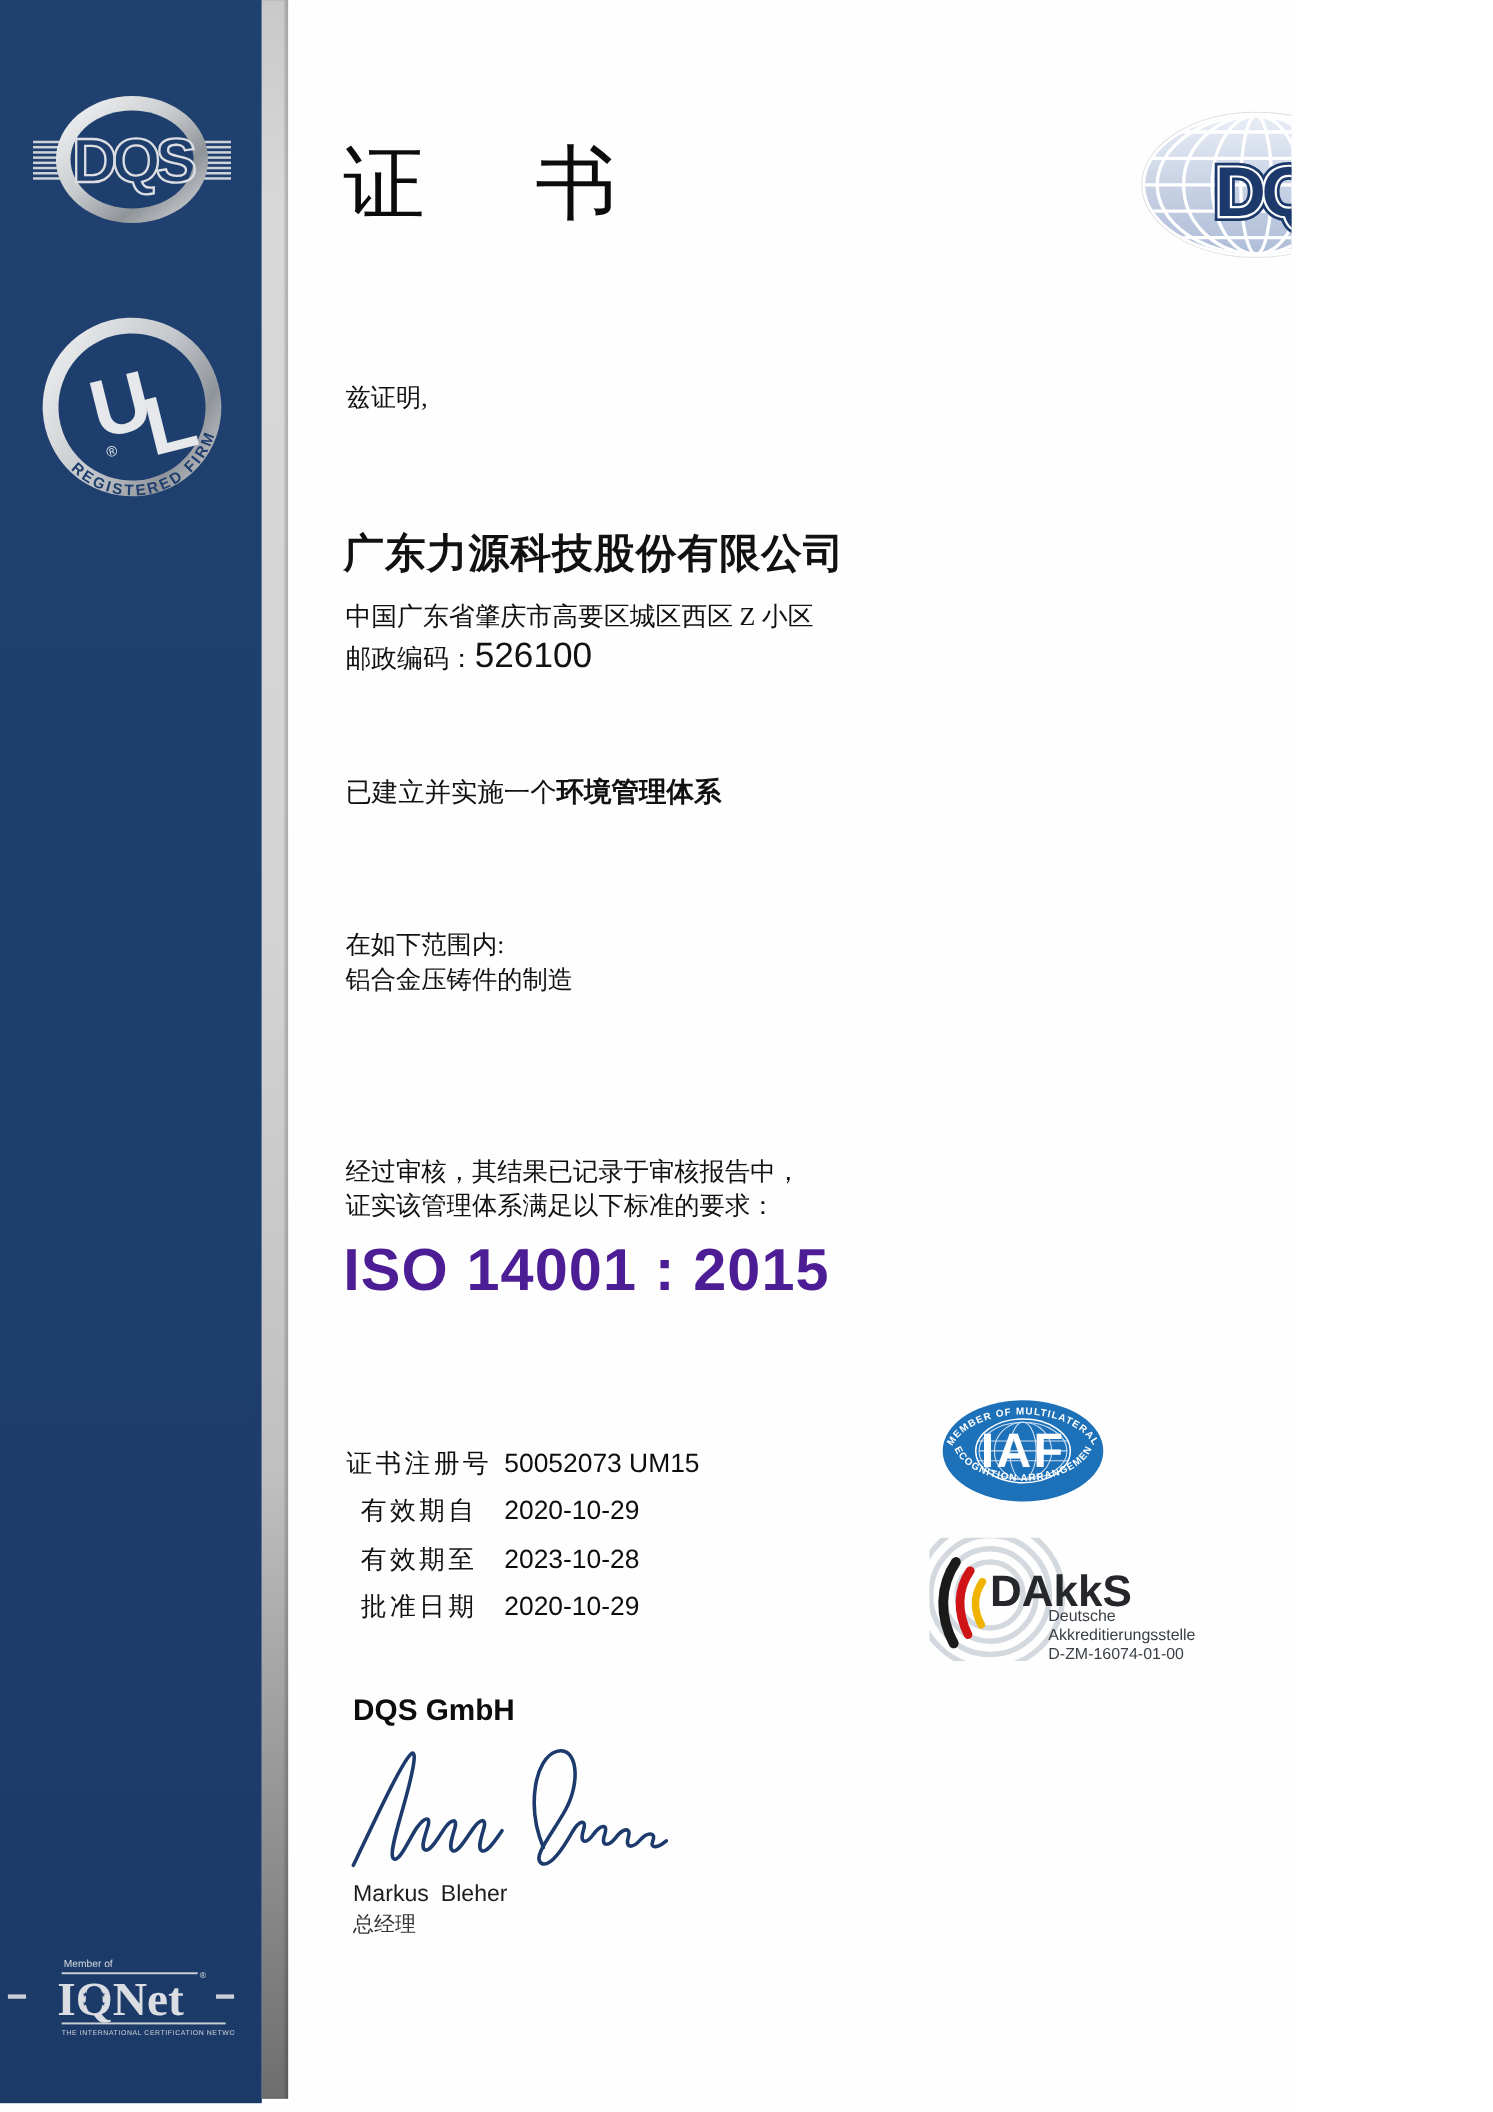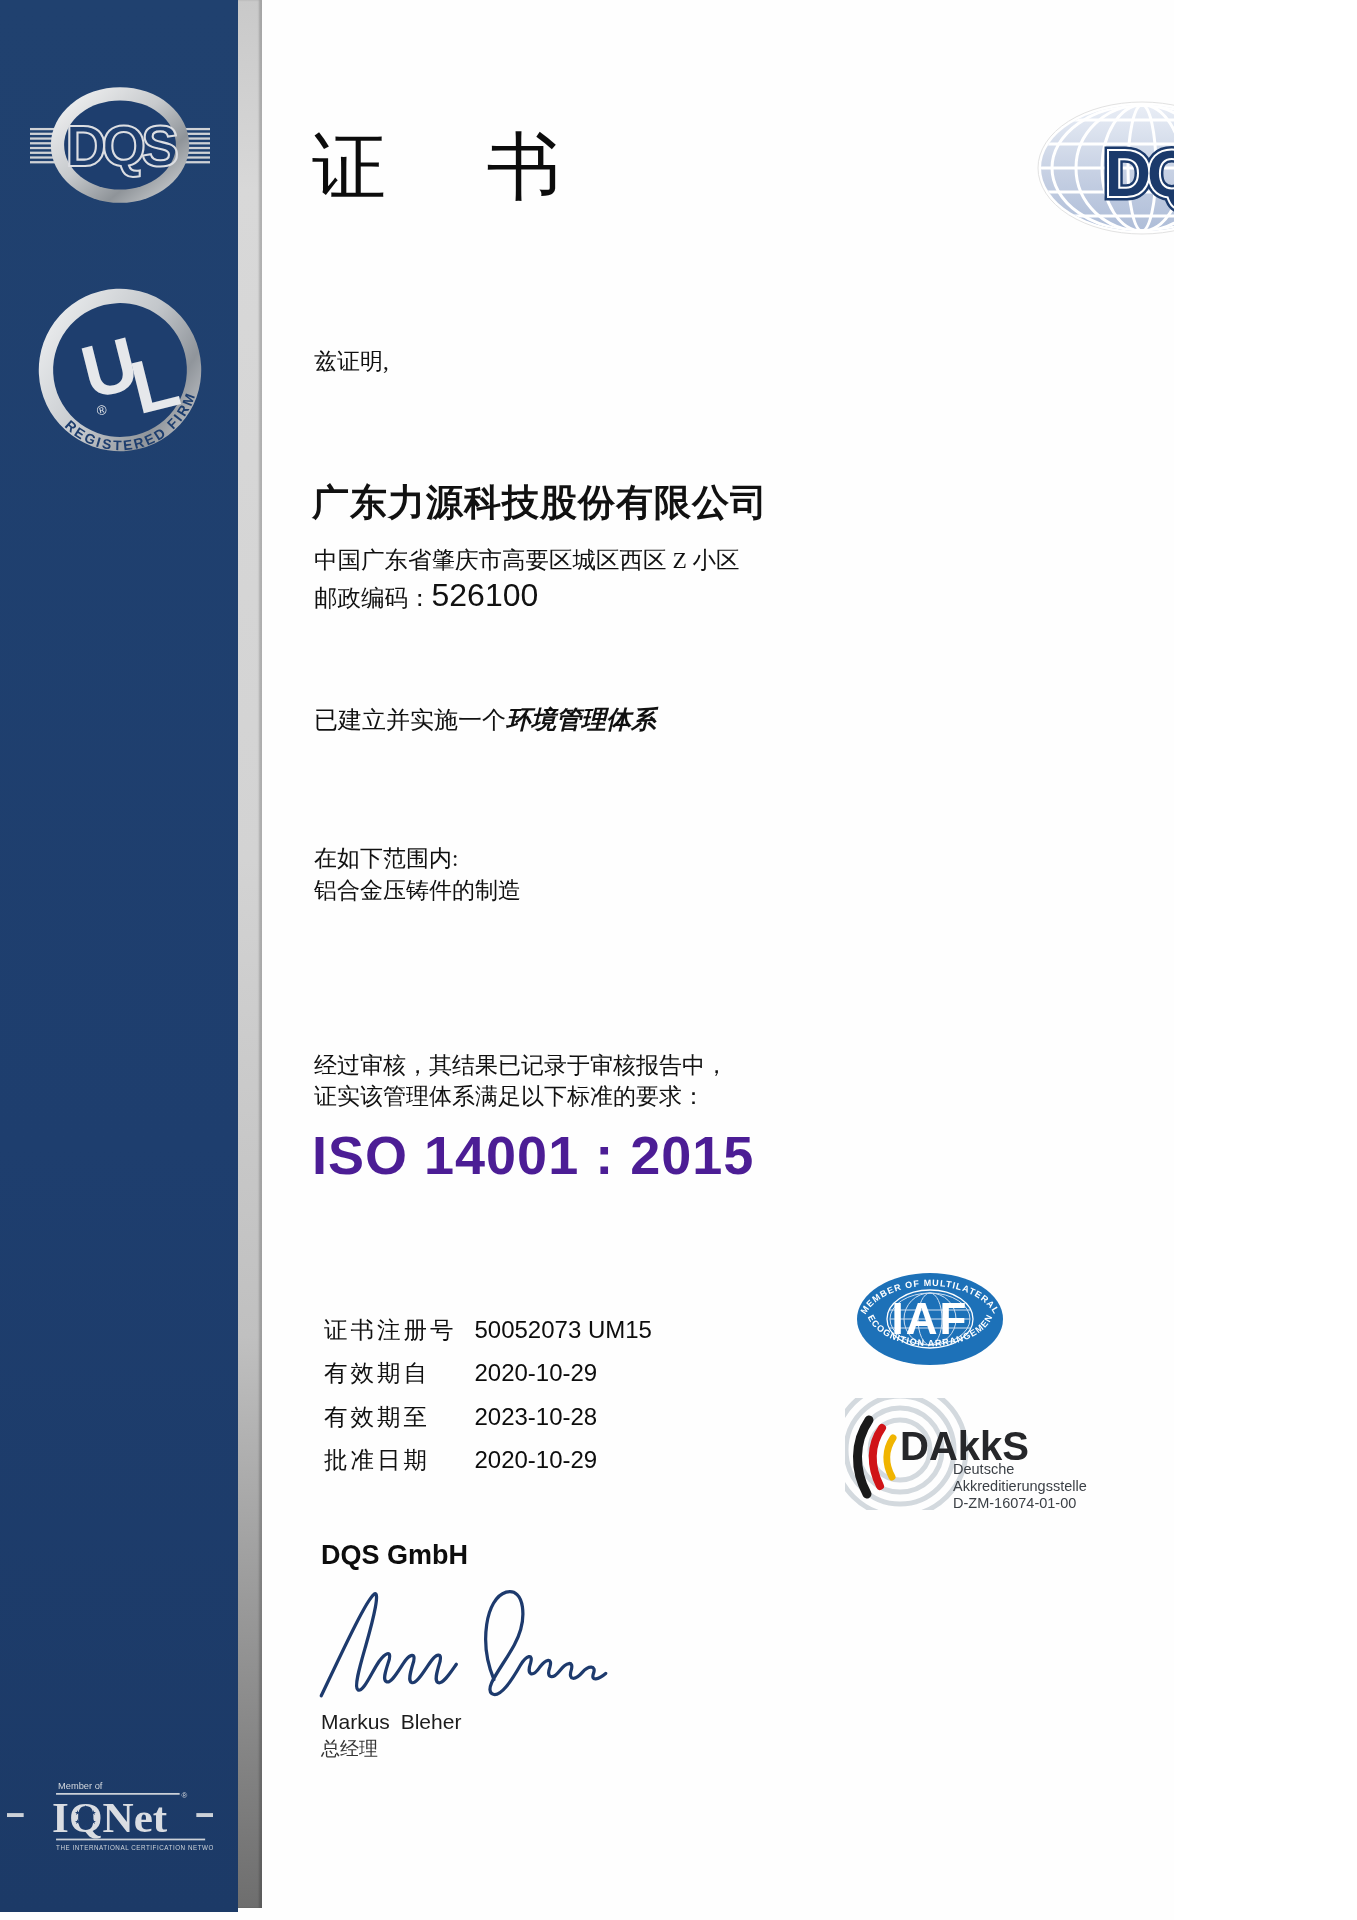--- a/index.html
+++ b/index.html
@@ -16,28 +16,28 @@
            background:linear-gradient(180deg,#c9c9c9 0%,#d8d8d8 10%,#d3d3d3 45%,#c0c0c0 70%,#8f8f8f 88%,#6e6e6e 100%);
            box-shadow:inset -3px 0 2px rgba(0,0,0,0.18);}
 
   .title{left:312px;top:118px;font-size:74px;letter-spacing:2px;word-spacing:78px;color:#0c0c0c;}
   .intro{left:314px;top:346px;font-size:23px;}
   .company{left:312px;top:478px;font-size:37px;font-weight:bold;letter-spacing:1px;}
   .address{left:314px;top:544px;font-size:23.5px;}
   .postal{left:314px;top:577px;font-size:23.5px;}
   .postal .code{font-family:"Liberation Sans","DejaVu Sans",sans-serif;font-size:32px;}
   .statement{left:314px;top:703px;font-size:24px;}
-  .statement .sys{font-family:"Liberation Sans","DejaVu Sans",sans-serif;font-weight:bold;font-size:25px;font-style:italic;}
+  .statement .sys{font-family:"Liberation Sans","DejaVu Sans",sans-serif;font-weight:bold;font-size:25px;}
   .scope-label{left:314px;top:843px;font-size:23px;text-align:center;}
   .scope-text{left:314px;top:875px;font-size:23px;}
   .audit1{left:314px;top:1050px;font-size:23px;}
   .audit2{left:314px;top:1081px;font-size:23px;}
   .standard{left:312px;top:1124px;font-size:54px;font-weight:bold;letter-spacing:1px;color:#4c1d95;}
 
-  .details{left:324px;top:1314px;width:420px;height:180px;}
+  .details{left:308px;top:1314px;width:420px;height:180px;text-align:center;}
   .detail-row{position:absolute;left:0;height:30px;white-space:nowrap;}
   .detail-label{display:inline-block;width:146px;font-family:"Liberation Serif","DejaVu Serif",serif;
                 font-size:23.5px;letter-spacing:3px;}
   .detail-value{font-size:24px;color:#0d0d0d;}
 
   .issuer{left:321px;top:1540px;font-size:27px;font-weight:bold;color:#0d0d0d;}
   .signer-name{left:321px;top:1710px;font-size:21px;word-spacing:5px;color:#1c1c1c;}
   .signer-title{left:321px;top:1736px;font-size:19px;color:#333;}
 
   .footer{left:293px;top:1792px;width:1040px;font-size:18px;line-height:21.8px;color:#1c1c1c;letter-spacing:0.2px;}

